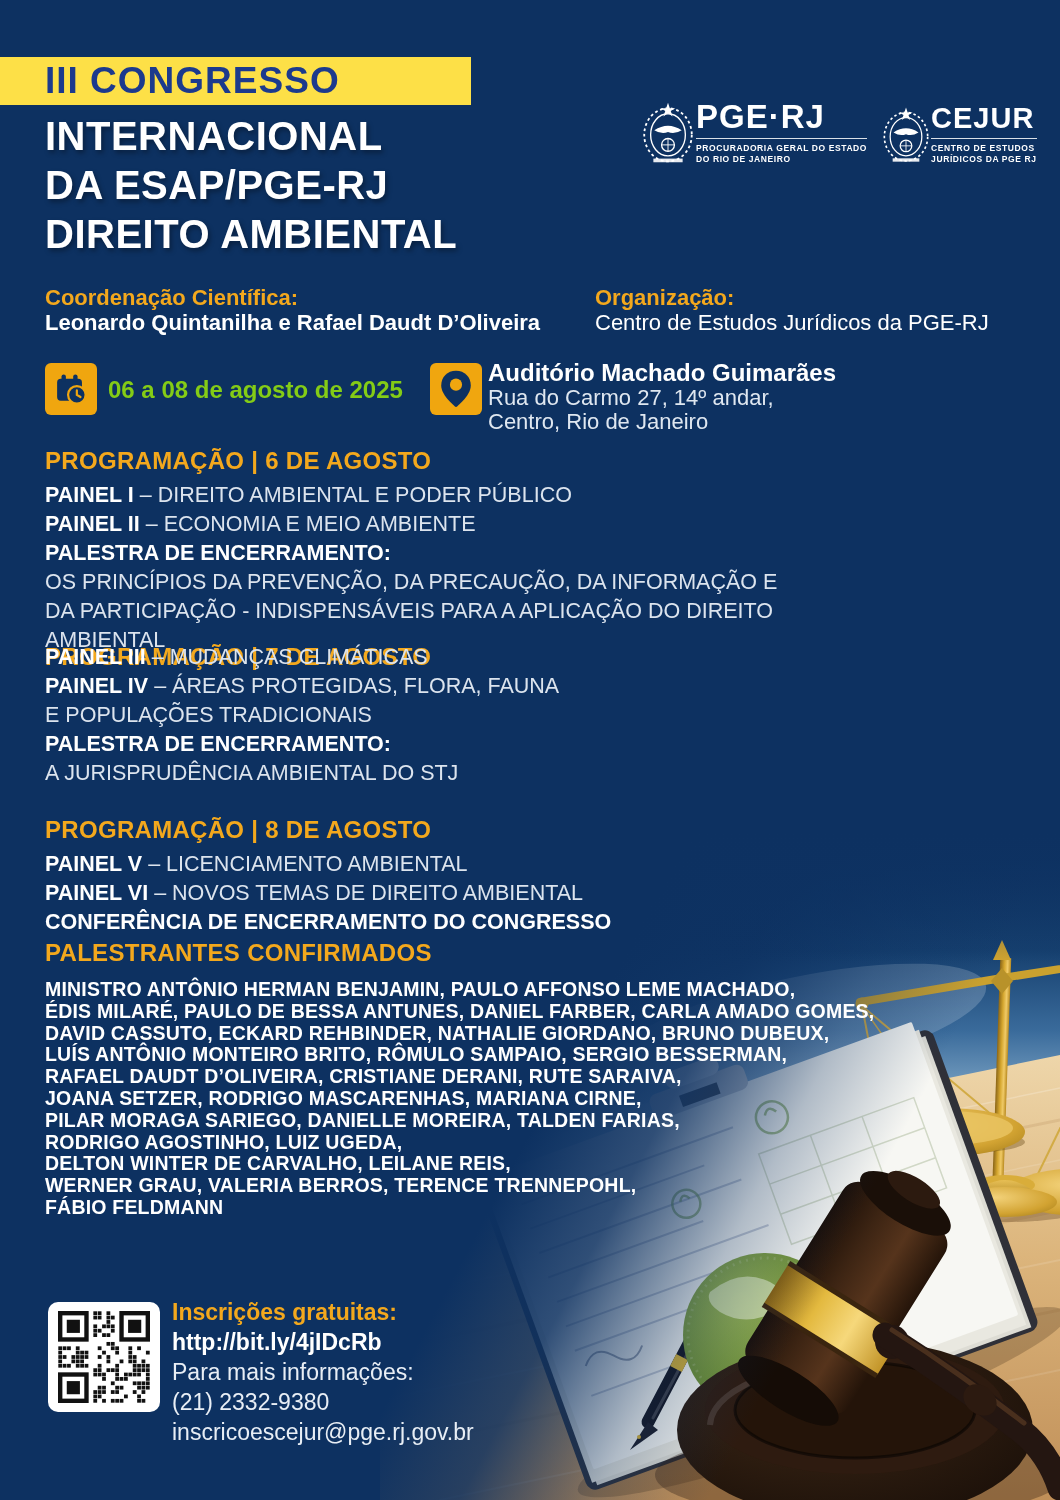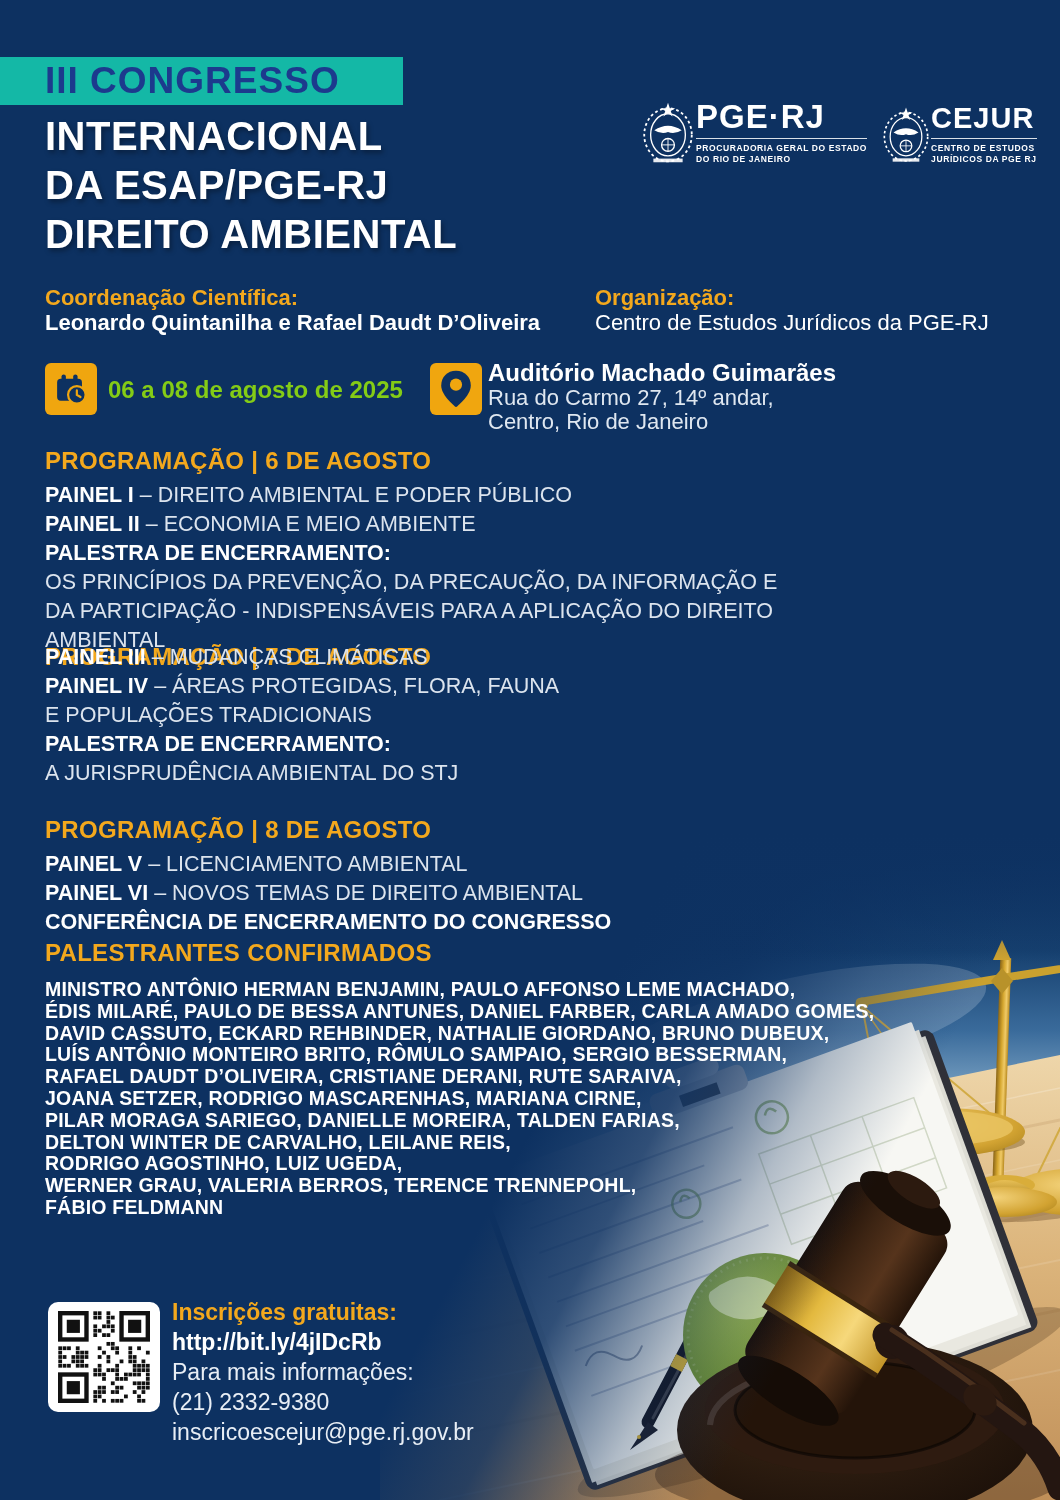--- a/index.html
+++ b/index.html
@@ -5,22 +5,22 @@
   html,body{margin:0;padding:0;background:#222;}
   .poster{
     position:relative; width:1060px; height:1500px; overflow:hidden;
     background:#0d3161;
     font-family:"Liberation Sans", sans-serif;
     -webkit-font-smoothing:antialiased;
   }
   .abs{position:absolute;}
   
   .banner{
-    left:0; top:57px; width:403px; height:48px;
-    background:#14b8a6; display:flex; align-items:center;
+    left:0; top:57px; width:471px; height:48px;
+    background:#fde047; display:flex; align-items:center;
     z-index:3;
   }
   .banner-text{
     margin-left:45px; font-size:37px; font-weight:bold; letter-spacing:1px;
     color:#1c3a8d;
   }
   .title{
     left:45px; top:112px; z-index:3;
     font-size:40px; font-weight:bold; color:#ffffff; line-height:49px;
     letter-spacing:.5px; text-shadow:2px 3px 5px rgba(0,0,0,.35);
@@ -362,22 +362,22 @@
 
   <div class="abs sec-head" style="top:939px;">PALESTRANTES CONFIRMADOS</div>
   <div class="abs speakers-wrap" id="speakers">
       <div class="speak-line">MINISTRO ANTÔNIO HERMAN BENJAMIN, PAULO AFFONSO LEME MACHADO,</div>
       <div class="speak-line">ÉDIS MILARÉ, PAULO DE BESSA ANTUNES, DANIEL FARBER, CARLA AMADO GOMES,</div>
       <div class="speak-line">DAVID CASSUTO, ECKARD REHBINDER, NATHALIE GIORDANO, BRUNO DUBEUX,</div>
       <div class="speak-line">LUÍS ANTÔNIO MONTEIRO BRITO, RÔMULO SAMPAIO, SERGIO BESSERMAN,</div>
       <div class="speak-line">RAFAEL DAUDT D’OLIVEIRA, CRISTIANE DERANI, RUTE SARAIVA,</div>
       <div class="speak-line">JOANA SETZER, RODRIGO MASCARENHAS, MARIANA CIRNE,</div>
       <div class="speak-line">PILAR MORAGA SARIEGO, DANIELLE MOREIRA, TALDEN FARIAS,</div>
+      <div class="speak-line">RODRIGO AGOSTINHO, LUIZ UGEDA,</div>
       <div class="speak-line">DELTON WINTER DE CARVALHO, LEILANE REIS,</div>
-      <div class="speak-line">RODRIGO AGOSTINHO, LUIZ UGEDA,</div>
       <div class="speak-line">WERNER GRAU, VALERIA BERROS, TERENCE TRENNEPOHL,</div>
       <div class="speak-line">FÁBIO FELDMANN</div>
     </div>
 
   <div class="abs qr-box">
     <svg id="qr" width="92" height="92" viewBox="0 0 92 92">
         <rect x="35.34761904761905" y="0.3" width="3.7809523809523813" height="3.7809523809523813" fill="#111"></rect>
         <rect x="39.72857142857143" y="0.3" width="3.7809523809523813" height="3.7809523809523813" fill="#111"></rect>
         <rect x="48.490476190476194" y="0.3" width="3.7809523809523813" height="3.7809523809523813" fill="#111"></rect>
         <rect x="35.34761904761905" y="4.680952380952381" width="3.7809523809523813" height="3.7809523809523813" fill="#111"></rect>

